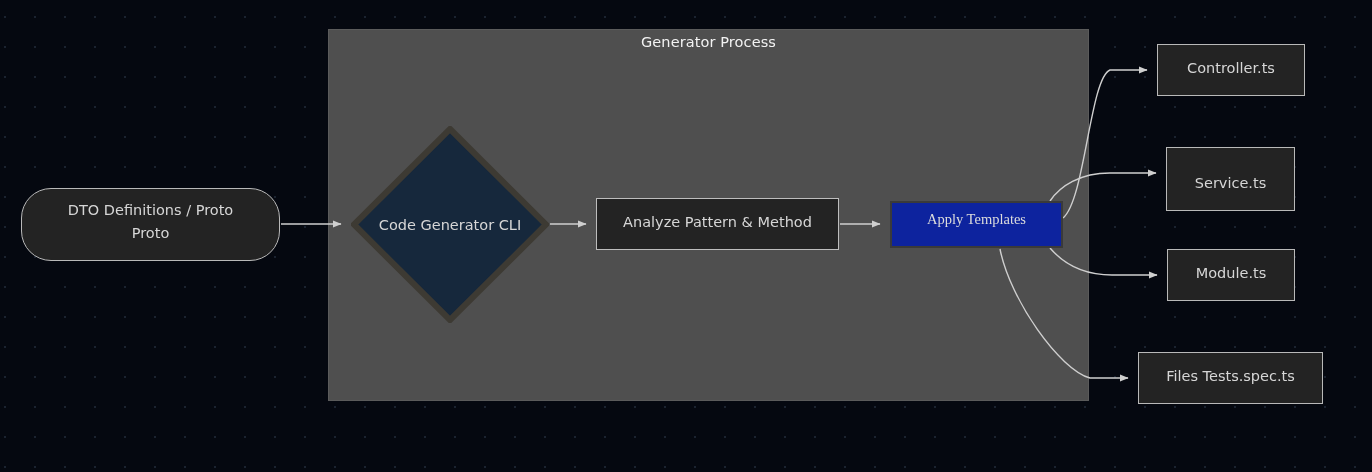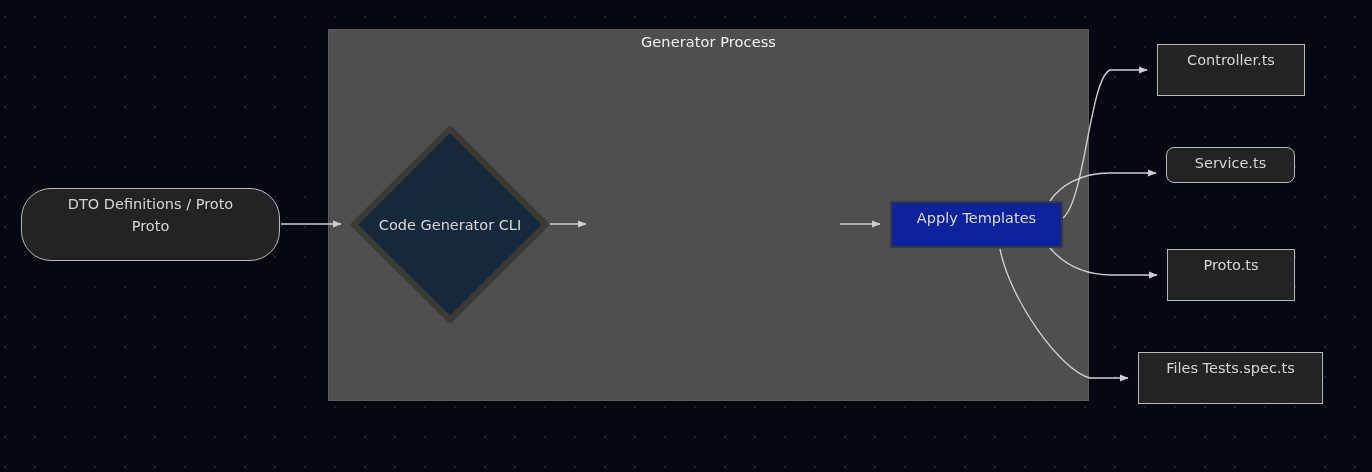--- a/index.html
+++ b/index.html
@@ -50,27 +50,27 @@
     width: 1372px;
     height: 472px;
     pointer-events: none;
   }
 
   
   .node {
     position: absolute;
     box-sizing: border-box;
     display: flex;
-    align-items: flex-start;
+    align-items: flex-end;
     justify-content: center;
     text-align: center;
     color: #d6d6d6;
     font-size: 14.5px;
     line-height: 1.55;
-    padding: 4px 10px;
+    padding: 16px 10px;
   }
   .node.rect {
     background: #232323;
     border: 1.4px solid #b9b9b9;
   }
   .node.rect.inner {
     border-color: #bdbdbd;
   }
   .node.highlight {
     background: #0d239e;
@@ -102,23 +102,23 @@
     justify-content: center;
     color: #d6d6d6;
     font-size: 14.5px;
     white-space: nowrap;
     text-align: right;
   }
 
   
   #node-dto       { left: 21px;   top: 188px;  width: 259px; height: 73px; border-radius: 30px; }
   #node-analyze   { left: 596px;  top: 198px;  width: 243px; height: 52px; }
-  #node-apply     { left: 890px;  top: 201px;  width: 173px; height: 47px; }
+  #node-apply     { left: 890px;  top: 201px;  width: 173px; height: 47px; font-family: Liberation Serif, serif; }
   #node-controller{ left: 1157px; top: 44px;   width: 148px; height: 52px; }
-  #node-service   { left: 1166px; top: 147px;  width: 129px; height: 36px; border-radius: 8px; }
+  #node-service   { left: 1166px; top: 147px;  width: 129px; height: 64px; }
   #node-module    { left: 1167px; top: 249px;  width: 128px; height: 52px; }
   #node-unittests { left: 1138px; top: 352px;  width: 185px; height: 52px; }
 </style>
 </head>
 <body>
 
 <div id="canvas">
 
   <div class="subgraph">
     <div class="subgraph-title">Generator Process</div>
@@ -148,31 +148,34 @@
     </span>
   </div>
 
   <div class="diamond-wrap">
     <svg width="198" height="197" viewBox="0 0 198 197" xmlns="http://www.w3.org/2000/svg">
       <polygon points="99,3 195,98.5 99,194 3,98.5" fill="#16283c" stroke="#3d3a33" stroke-width="6"></polygon>
     </svg>
     <div class="diamond-label">Code Generator CLI</div>
   </div>
 
+  <div class="node rect inner" id="node-analyze">
+    <span>Analyze Pattern &amp; Method</span>
+  </div>
 
   <div class="node highlight" id="node-apply">
     <span>Apply Templates</span>
   </div>
 
   <div class="node rect" id="node-controller">
     <span>Controller.ts</span>
   </div>
   <div class="node rect" id="node-service">
     <span>Service.ts</span>
   </div>
   <div class="node rect" id="node-module">
-    <span>Proto.ts</span>
+    <span>Module.ts</span>
   </div>
   <div class="node rect" id="node-unittests">
     <span>Files Tests.spec.ts</span>
   </div>
 
 </div>
 
 </body></html>

